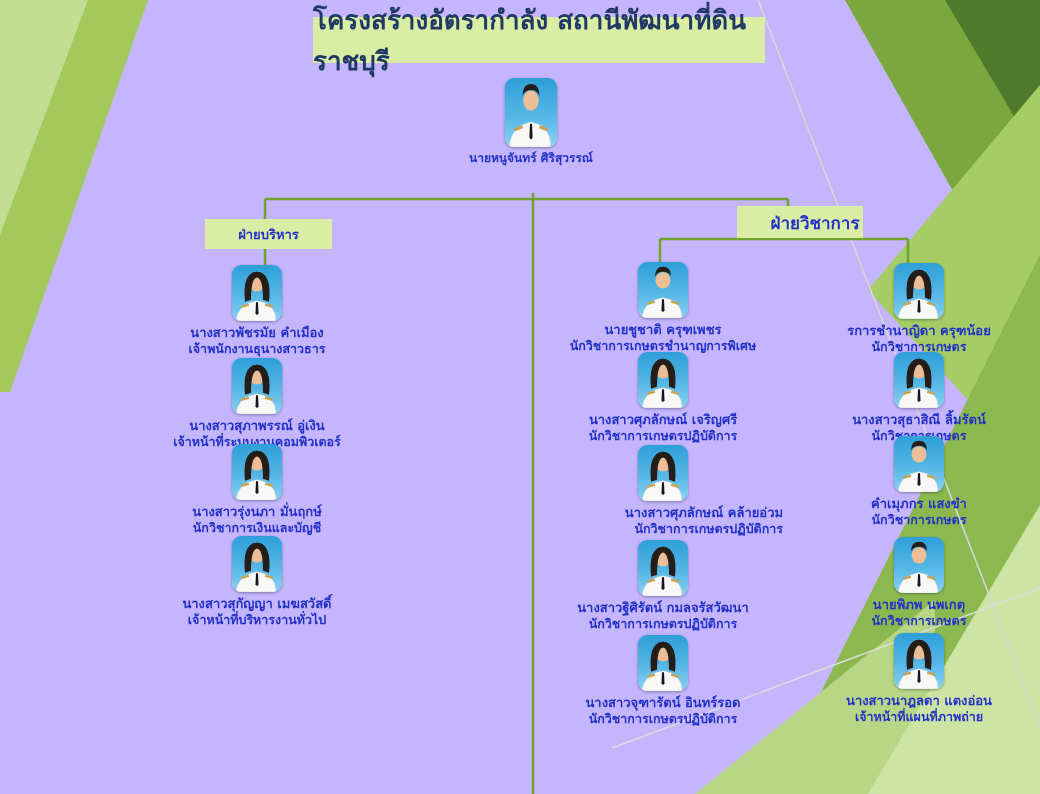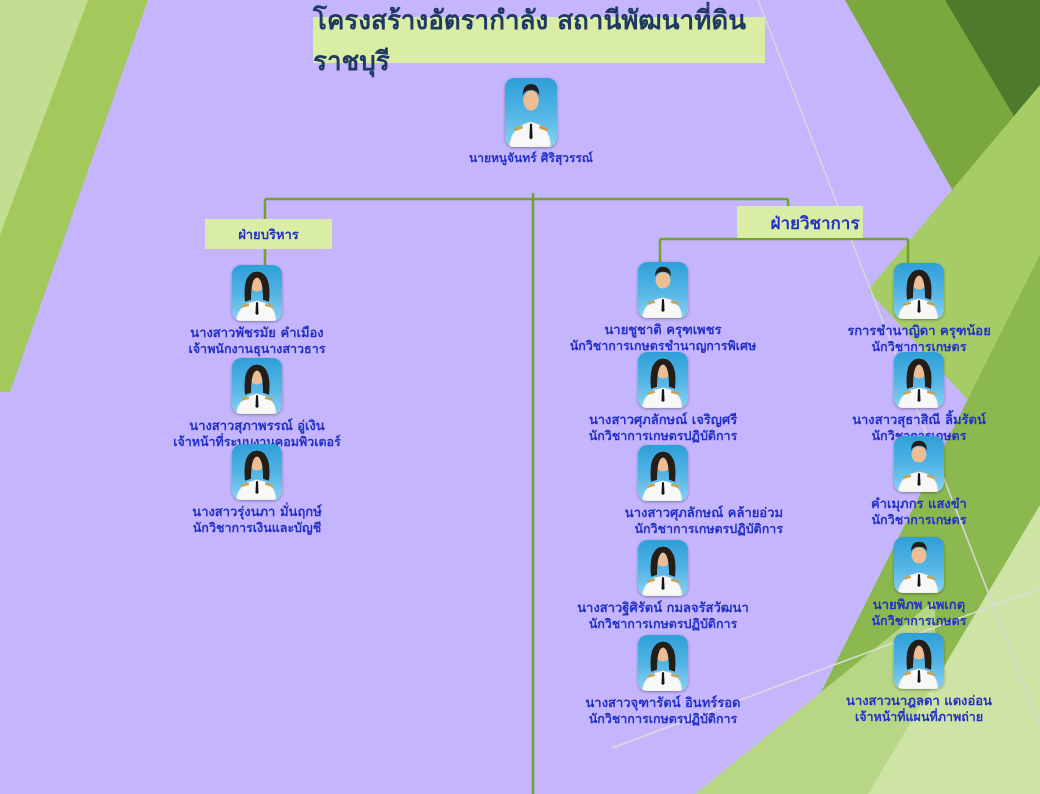--- a/index.html
+++ b/index.html
@@ -116,20 +116,33 @@
           <path d="M13,38 Q10,8 25,7 Q40,8 37,38 L31,36 Q31,14 25,13 Q19,14 19,36 Z" fill="#241d18"></path>
           <path d="M17,14 Q18,7 25,7 Q32,7 33,14 Q25,10 17,14 Z" fill="#241d18"></path>
           <path d="M4,58 Q6,40 25,37 Q44,40 44,58 Z" fill="#f8f8f6" stroke="#d8d8d8" stroke-width="0.5"></path>
           <path d="M24,38.5 L26,38.5 L26.5,50 L25,52 L23.5,50 Z" fill="#14141a"></path>
           <rect x="9" y="41" width="8" height="2.5" fill="#c9a24a" transform="rotate(-18 13 42)"></rect>
           <rect x="33" y="41" width="8" height="2.5" fill="#c9a24a" transform="rotate(18 37 42)"></rect>
         </svg></div>
       <div class="m-name">นางสาวรุ่งนภา  มั่นฤกษ์</div>
       <div class="m-role">นักวิชาการเงินและบัญชี</div>
     </div>
+    <div class="member" style="left: 147px; top: 536px; width: 220px;">
+      <div class="photo"><svg viewBox="0 0 50 58" width="100%" height="100%" preserveAspectRatio="none">
+          <ellipse cx="25" cy="19" rx="7.5" ry="8.5" fill="#edbd96"></ellipse>
+          <path d="M13,38 Q10,8 25,7 Q40,8 37,38 L31,36 Q31,14 25,13 Q19,14 19,36 Z" fill="#241d18"></path>
+          <path d="M17,14 Q18,7 25,7 Q32,7 33,14 Q25,10 17,14 Z" fill="#241d18"></path>
+          <path d="M4,58 Q6,40 25,37 Q44,40 44,58 Z" fill="#f8f8f6" stroke="#d8d8d8" stroke-width="0.5"></path>
+          <path d="M24,38.5 L26,38.5 L26.5,50 L25,52 L23.5,50 Z" fill="#14141a"></path>
+          <rect x="9" y="41" width="8" height="2.5" fill="#c9a24a" transform="rotate(-18 13 42)"></rect>
+          <rect x="33" y="41" width="8" height="2.5" fill="#c9a24a" transform="rotate(18 37 42)"></rect>
+        </svg></div>
+      <div class="m-name">นางสาวสุกัญญา  เมฆสวัสดิ์</div>
+      <div class="m-role">เจ้าหน้าที่บริหารงานทั่วไป</div>
+    </div>
     <div class="member" style="left: 543px; top: 262px; width: 240px;">
       <div class="photo"><svg viewBox="0 0 50 58" width="100%" height="100%" preserveAspectRatio="none">
           <ellipse cx="25" cy="19" rx="7.5" ry="8.5" fill="#edbd96"></ellipse>
           <path d="M17,15 Q17,5 25,5 Q33,5 33,15 Q31,10 25,10 Q19,10 17,15 Z" fill="#241d18"></path>
           <path d="M4,58 Q6,40 25,37 Q44,40 44,58 Z" fill="#f8f8f6" stroke="#d8d8d8" stroke-width="0.5"></path>
           <path d="M24,38.5 L26,38.5 L26.5,50 L25,52 L23.5,50 Z" fill="#14141a"></path>
           <rect x="9" y="41" width="8" height="2.5" fill="#c9a24a" transform="rotate(-18 13 42)"></rect>
           <rect x="33" y="41" width="8" height="2.5" fill="#c9a24a" transform="rotate(18 37 42)"></rect>
         </svg></div>
       <div class="m-name">นายชูชาติ  ครุฑเพชร</div>

